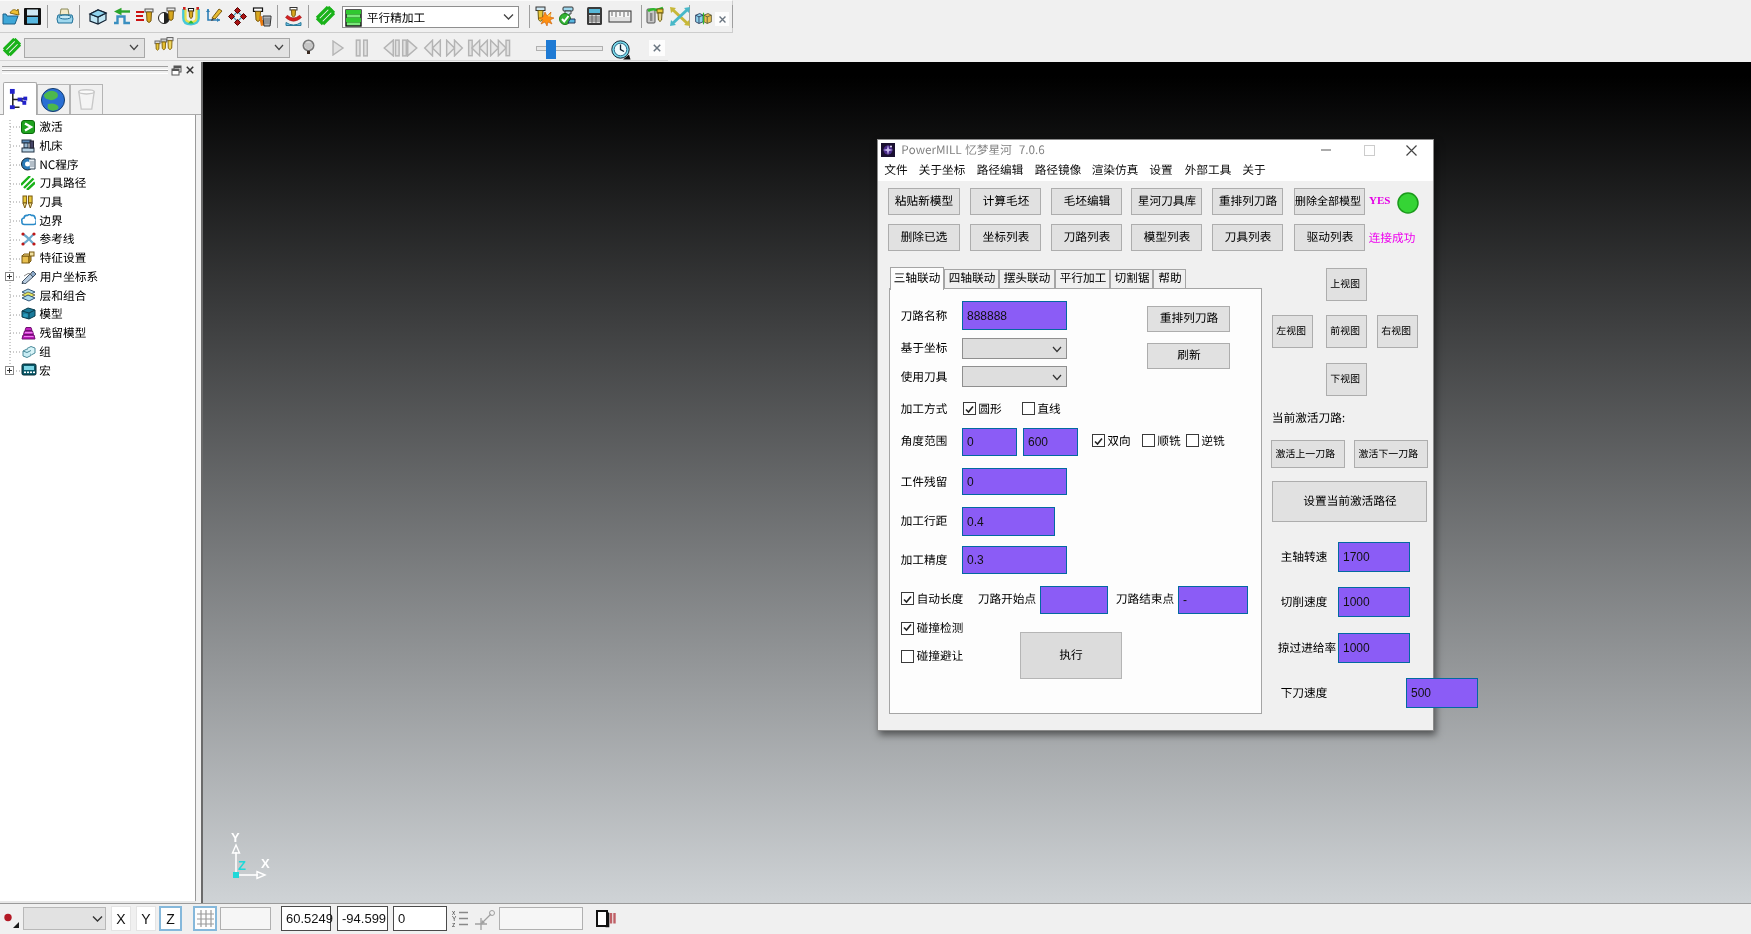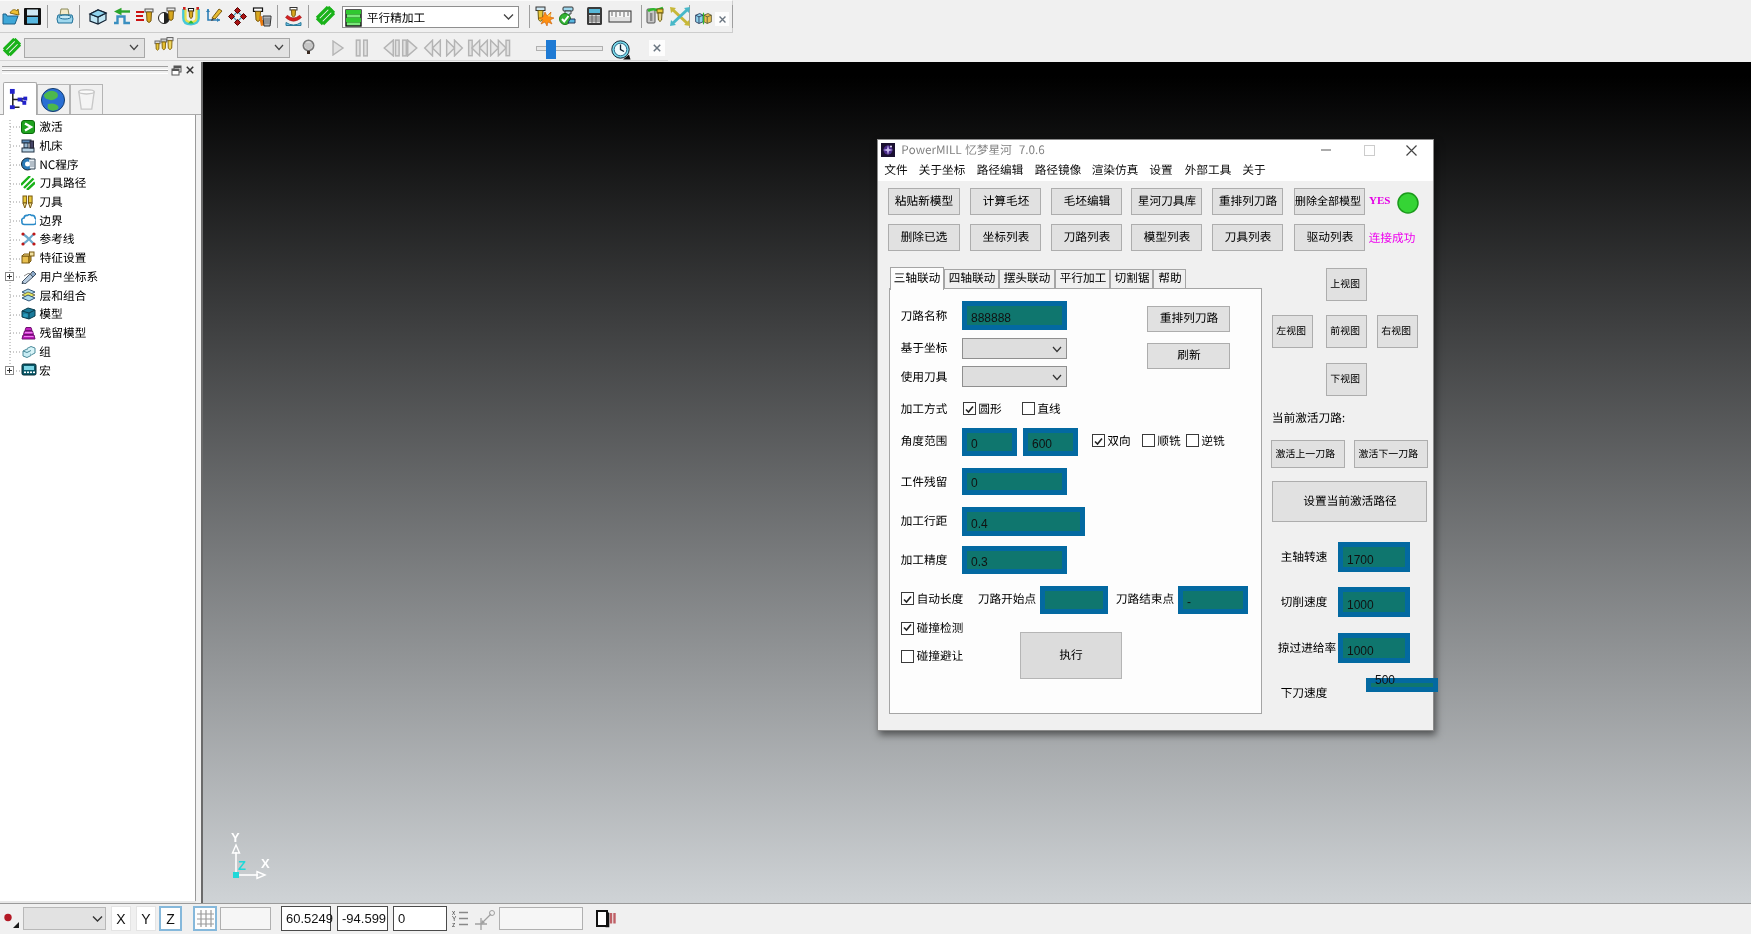--- a/index.html
+++ b/index.html
@@ -1,19 +1,19 @@
 <!DOCTYPE html>
 <html><head><meta charset="utf-8"><style>
 html,body{margin:0;padding:0}
 body{width:1751px;height:934px;overflow:hidden;background:#f0f0f0;position:relative;
  font-family:"Liberation Sans",sans-serif}
 .ab{position:absolute}
 svg{display:block}
 .btn{position:absolute;background:#e1e1e1;border:1px solid #adadad;display:flex;align-items:center;justify-content:center;box-sizing:border-box}
-.tbx{position:absolute;background:#0f766e;border:5px solid #0369a1;box-sizing:border-box;display:flex;align-items:flex-end}
+.tbx{position:absolute;background:#8b5cf6;border:1px solid #0369a1;box-sizing:border-box;display:flex;align-items:center}
 .cmb{position:absolute;background:#e3e3e3;border:1px solid #8f8f8f;box-sizing:border-box}
 .sep1{position:absolute;width:1px;background:#9f9f9f}
 </style></head><body>
 <div class="ab" style="left:0;top:0;width:1751px;height:62px;background:#f0f0f0"></div>
 <div class="ab" style="left:0;top:0;width:733px;height:33px;background:#f0f0f0;border-top:1px solid #fafafa;border-bottom:1px solid #cdcdcd;border-right:1px solid #cdcdcd;box-sizing:border-box"></div>
 <div class="sep1" style="left:47px;top:5px;height:23px"></div>
 <div class="sep1" style="left:79px;top:5px;height:23px"></div>
 <div class="sep1" style="left:277px;top:5px;height:23px"></div>
 <div class="sep1" style="left:308px;top:5px;height:23px"></div>
 <div class="sep1" style="left:529px;top:5px;height:23px"></div>
@@ -1150,21 +1150,21 @@
     <svg width="24" height="14" viewBox="0 -10.32 24.00 14.40">
       <g fill="#000">
         <use href="#g122" x="0"></use>
         <use href="#g121" x="12"></use>
       </g>
     </svg>
   </div>
 <div class="tbx" style="left:962px;top:468px;width:105px;height:27px">
     <span style="font:12px 'Liberation Sans';color:#111;padding-left:4px">0</span>
   </div>
-<div class="tbx" style="left:962px;top:507px;width:123px;height:29px">
+<div class="tbx" style="left:962px;top:507px;width:93px;height:29px">
     <span style="font:12px 'Liberation Sans';color:#111;padding-left:4px">0.4</span>
   </div>
 <div class="tbx" style="left:962px;top:546px;width:105px;height:28px">
     <span style="font:12px 'Liberation Sans';color:#111;padding-left:4px">0.3</span>
   </div>
 <div class="ab" style="left:901px;top:592px;width:13px;height:13px;background:#fff;border:1px solid #3a3a3a;box-sizing:border-box"></div>
 <svg class="ab" style="left:902px;top:594px" width="11" height="11" viewBox="0 0 11 11">
     <path d="M2 5.5 L4.5 8 L9 2.5" fill="none" stroke="#222" stroke-width="1.6"></path>
   </svg>
 <div class="ab" style="left:916px;top:593.1px">
@@ -1394,21 +1394,21 @@
 <div class="ab" style="left:1280px;top:687.1px">
     <svg width="48" height="14" viewBox="0 -10.32 48.00 14.40">
       <g fill="#000">
         <use href="#g144" x="0"></use>
         <use href="#g13" x="12"></use>
         <use href="#g150" x="24"></use>
         <use href="#g111" x="36"></use>
       </g>
     </svg>
   </div>
-<div class="tbx" style="left:1366px;top:678px;width:72px;height:14px">
+<div class="tbx" style="left:1406px;top:678px;width:72px;height:30px">
     <span style="font:12px 'Liberation Sans';color:#111;padding-left:4px">500</span>
   </div>
 <svg width="0" height="0" style="position:absolute">
     <defs>
       <path id="g0" d="M2.1-7.6C2.6-6.7 3-5.5 3.2-4.8L4-5.1C3.9-5.8 3.4-6.9 2.9-7.8ZM9.1-7.9C8.8-7 8.2-5.8 7.8-5L8.5-4.8C9-5.5 9.6-6.6 10-7.6ZM0.6-4.2V-3.3H5.5V0.9H6.4V-3.3H11.4V-4.2H6.4V-8.4H10.7V-9.3H1.3V-8.4H5.5V-4.2Z"></path>
       <path id="g1" d="M5.2-9.4V-8.5H11.1V-9.4ZM3.2-10.1C2.6-9.2 1.4-8.1 0.4-7.5C0.6-7.3 0.8-6.9 0.9-6.7C2-7.5 3.3-8.7 4.1-9.7ZM4.7-6V-5.2H8.7V-0.2C8.7-0 8.7 0 8.4 0.1C8.2 0.1 7.4 0.1 6.5 0C6.7 0.3 6.8 0.7 6.8 0.9C8 0.9 8.7 0.9 9.1 0.8C9.5 0.6 9.6 0.4 9.6-0.2V-5.2H11.5V-6ZM3.7-7.5C2.9-6.1 1.5-4.8 0.3-3.9C0.5-3.7 0.8-3.3 0.9-3.1C1.4-3.5 1.8-3.9 2.3-4.4V1H3.2V-5.4C3.7-6 4.2-6.6 4.5-7.2Z"></path>
       <path id="g2" d="M0.6-9.1C0.9-8.3 1.2-7.2 1.3-6.5L1.9-6.7C1.8-7.4 1.6-8.5 1.2-9.3ZM3.9-9.3C3.8-8.5 3.4-7.4 3.2-6.7L3.7-6.5C4-7.2 4.4-8.3 4.7-9.2ZM0.5-6V-5.2H2C1.7-3.9 1-2.3 0.4-1.5C0.5-1.2 0.7-0.8 0.8-0.5C1.3-1.2 1.8-2.4 2.2-3.5V0.9H3V-3.8C3.4-3.2 3.8-2.4 4-2L4.6-2.7C4.3-3.1 3.3-4.6 3-4.9V-5.2H4.4V-6H3V-10H2.2V-6ZM7.6-10.1V-9.1H5.1V-8.4H7.6V-7.7H5.4V-7H7.6V-6.2H4.8V-5.5H11.5V-6.2H8.5V-7H10.9V-7.7H8.5V-8.4H11.2V-9.1H8.5V-10.1ZM9.9-4.1V-3.2H6.4V-4.1ZM5.5-4.8V0.9H6.4V-1H9.9V0C9.9 0.2 9.8 0.2 9.7 0.2C9.5 0.2 9 0.2 8.5 0.2C8.6 0.4 8.7 0.7 8.7 0.9C9.5 0.9 10 0.9 10.3 0.8C10.6 0.7 10.7 0.5 10.7 0V-4.8ZM6.4-2.5H9.9V-1.6H6.4Z"></path>
       <path id="g3" d="M6.9-8.6V0.8H7.7V-0.1H10.1V0.7H11V-8.6ZM7.7-1V-7.7H10.1V-1ZM2.3-9.9 2.3-7.8H0.6V-6.9H2.3C2.2-3.9 1.8-1.2 0.3 0.3C0.6 0.5 0.9 0.8 1 1C2.7-0.8 3.1-3.7 3.2-6.9H5C4.9-2.3 4.8-0.7 4.5-0.3C4.4-0.2 4.3-0.1 4.1-0.1C3.9-0.1 3.4-0.1 2.8-0.2C3 0.1 3.1 0.5 3.1 0.7C3.6 0.8 4.2 0.8 4.5 0.7C4.9 0.7 5.1 0.6 5.3 0.3C5.7-0.3 5.8-2 5.9-7.3C5.9-7.5 5.9-7.8 5.9-7.8H3.2L3.2-9.9Z"></path>
       <path id="g4" d="M0.6-0.9V0H11.4V-0.9H6.5V-7.8H10.8V-8.7H1.2V-7.8H5.5V-0.9Z"></path>
       <path id="g5" d="M4.1-6.6H6.2V-5.7H4.1ZM4.1-8.2H6.2V-7.2H4.1ZM0.8-9.4C1.4-9 2.1-8.4 2.4-7.9L3-8.5C2.6-8.9 1.9-9.5 1.3-9.9ZM0.4-6.1C1-5.7 1.7-5.2 2.1-4.8L2.6-5.4C2.2-5.8 1.5-6.3 0.9-6.7ZM0.6 0.3 1.3 0.8C1.8-0.3 2.4-1.8 2.8-3L2.1-3.4C1.7-2.1 1-0.6 0.6 0.3ZM8.3-10.1C8.1-8.2 7.7-6.4 7-5.2V-8.9H5.3L5.7-10L4.8-10.1C4.8-9.7 4.6-9.3 4.5-8.9H3.3V-5H6.9C7.1-4.8 7.4-4.5 7.5-4.4C7.7-4.7 7.9-5.1 8-5.4C8.2-4.3 8.5-3.1 9-2C8.5-1 7.8-0.2 6.9 0.4C7.1 0.6 7.4 0.8 7.5 1C8.3 0.4 8.9-0.3 9.4-1.1C9.8-0.3 10.4 0.4 11.1 0.9C11.2 0.7 11.5 0.4 11.6 0.2C10.9-0.3 10.3-1.1 9.8-2C10.4-3.3 10.8-5 11-6.9H11.5V-7.8H8.7C8.9-8.5 9-9.2 9.1-10ZM4.4-4.7 4.7-4.1H2.8V-3.3H4V-2.9C4-2 3.9-0.6 2.4 0.4C2.6 0.6 2.9 0.8 3 1C4.1 0.1 4.6-0.9 4.7-1.8H6.1C6-0.6 6-0.2 5.9-0C5.8 0 5.7 0.1 5.5 0.1C5.4 0.1 5 0.1 4.6 0C4.7 0.2 4.8 0.5 4.8 0.8C5.2 0.8 5.7 0.8 5.9 0.8C6.2 0.7 6.4 0.7 6.6 0.5C6.8 0.2 6.8-0.5 6.9-2.2C6.9-2.3 6.9-2.6 6.9-2.6H4.8V-2.9V-3.3H7.3V-4.1H5.5C5.4-4.3 5.3-4.7 5.1-4.9ZM10.2-6.9C10-5.4 9.8-4.1 9.4-2.9C8.9-4.2 8.6-5.5 8.5-6.8L8.5-6.9Z"></path>

